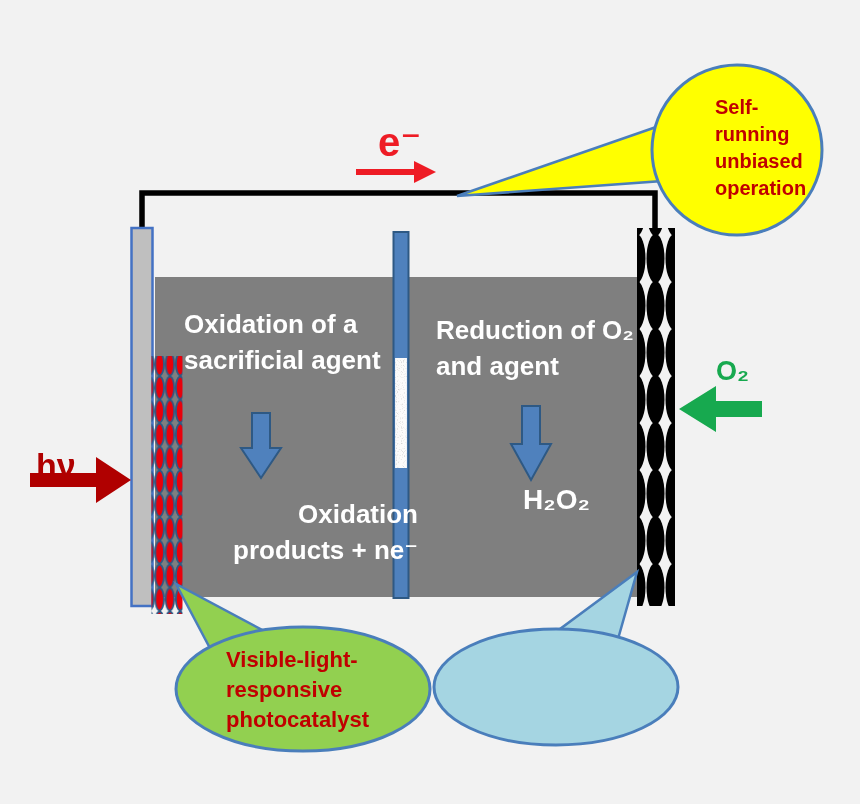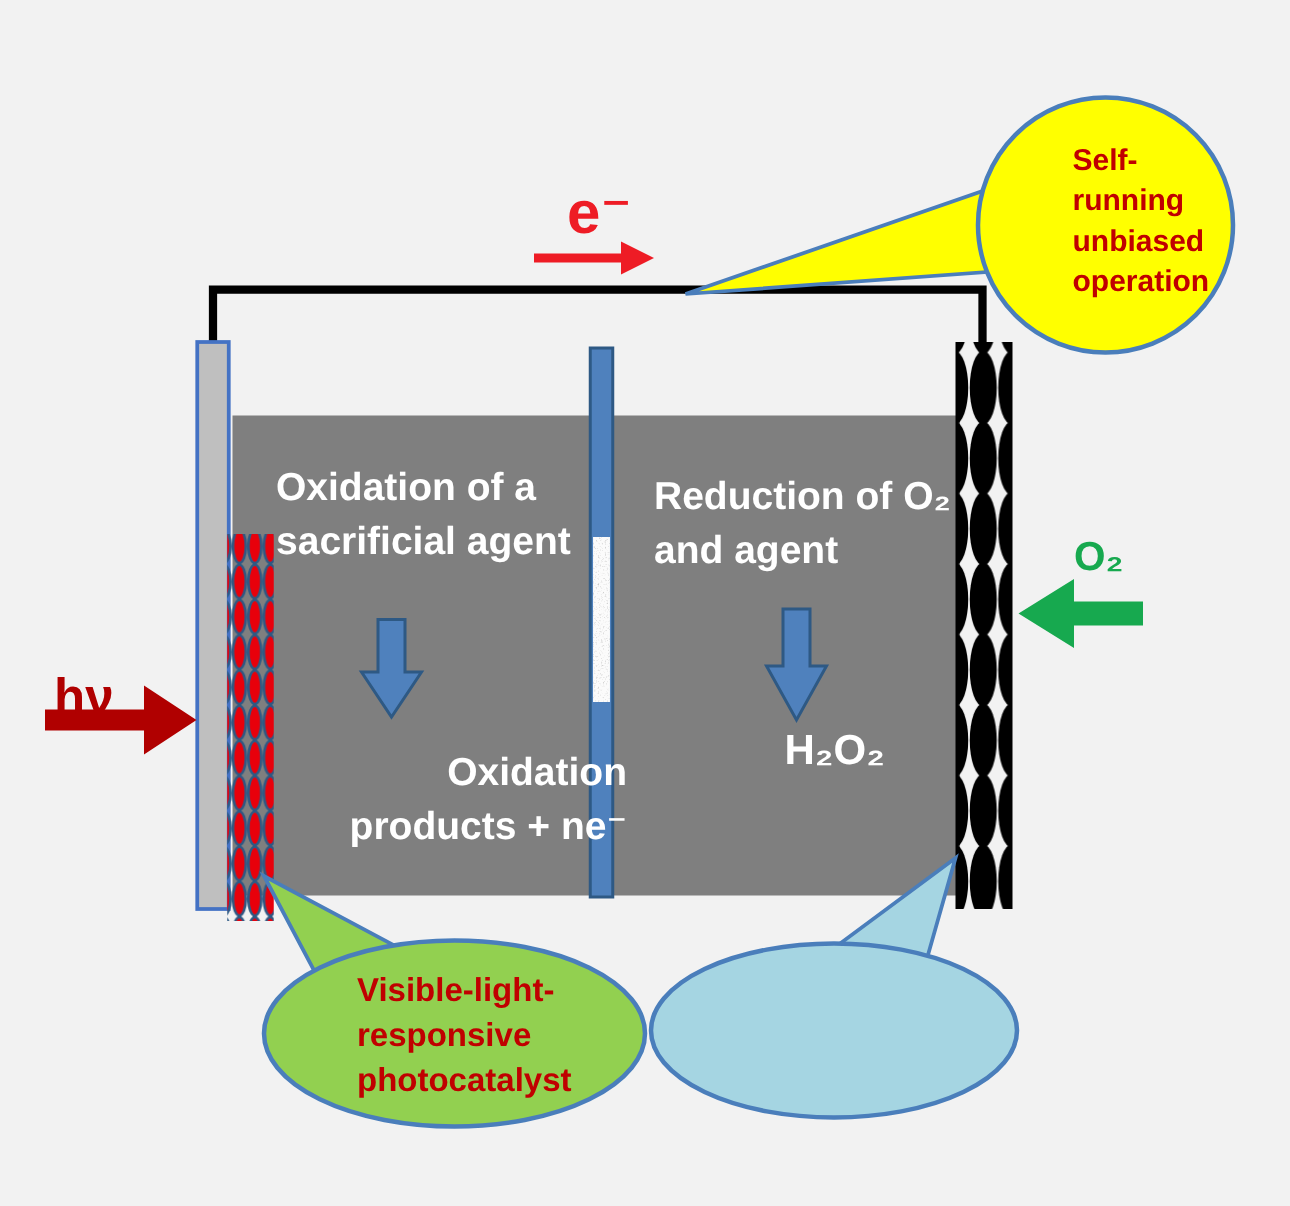--- a/index.html
+++ b/index.html
@@ -122,16 +122,16 @@
   <div class="txt cell-text" style="left:184px;top:496px;width:234px;text-align:right;">Oxidation products + ne⁻</div>
 
   <div class="txt cell-text" style="left:436px;top:312px;width:205px;">Reduction of O₂ and agent</div>
 
   <div class="txt cell-text h2o2" style="left:523px;top:482px;width:110px;">H₂O₂</div>
 
   <div class="txt light-label" style="left:36px;top:432px;margin-top:14px;">hν</div>
 
   <div class="txt oxygen-label" style="left:716px;top:356px;">O₂</div>
 
-  <div class="txt green-text" style="left:238px;top:645px;width:205px;">Visible-light-responsive photocatalyst</div>
+  <div class="txt green-text" style="left:226px;top:645px;width:205px;">Visible-light-responsive photocatalyst</div>
 
 
 </div>
 
 </body></html>

